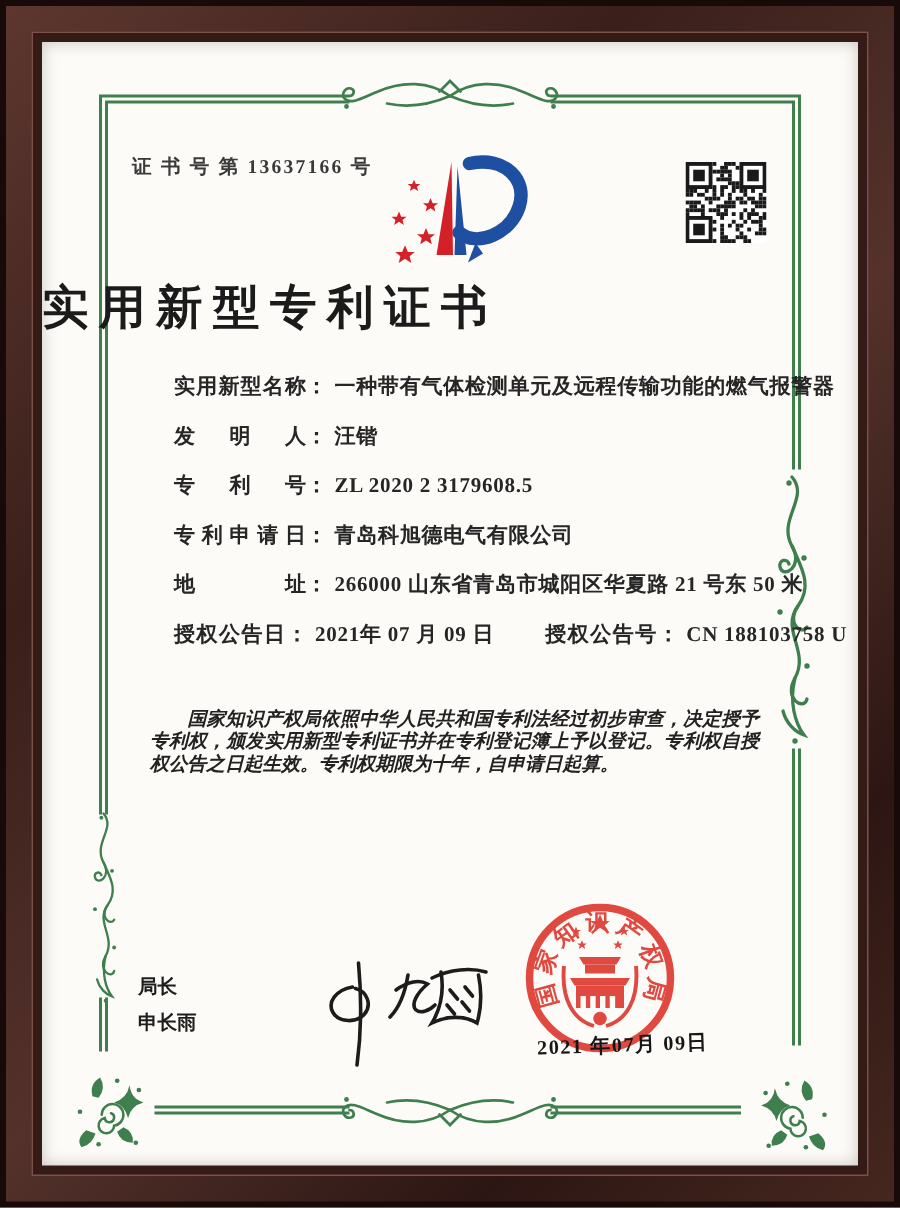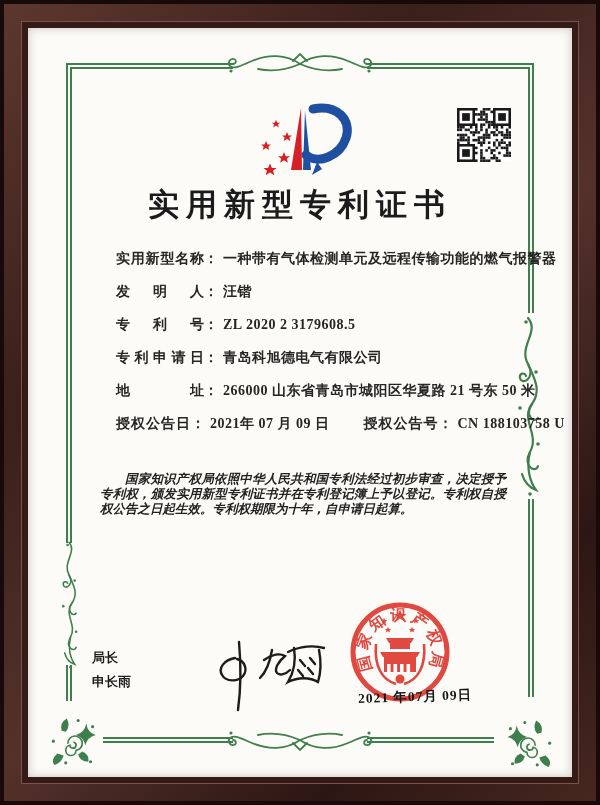--- a/index.html
+++ b/index.html
@@ -15,21 +15,21 @@
   
   .gborder{position:absolute;left:38px;top:35px;width:468px;height:680px;
       border:6px double #3f7e4d;box-sizing:border-box;}
   .patch{position:absolute;background:#fcfbf8;}
   .orn{position:absolute;}
   
   .cert-no{position:absolute;left:60px;top:74px;font-size:13px;font-weight:600;
       letter-spacing:1.5px;color:#3a3a3a;}
   .logo{position:absolute;left:227px;top:72px;}
   .qr{position:absolute;left:429px;top:80px;width:54px;height:54px;background:#fff;}
-  .title{position:absolute;left:0;top:156px;width:100%;text-align:center;
+  .title{position:absolute;left:0;top:156px;width:100%;
       font-size:31px;font-weight:700;letter-spacing:7px;color:#1b1b1b;}
   
   .fields{position:absolute;left:88px;top:221px;width:412px;font-size:14px;
       font-weight:700;color:#262626;}
   .frow{height:33px;line-height:20px;white-space:nowrap;}
   .flabel{display:inline-block;width:88px;text-align:justify;text-align-last:justify;
       vertical-align:top;}
   .fcolon{display:inline-block;vertical-align:top;}
   .fvalue{display:inline-block;margin-left:5px;vertical-align:top;letter-spacing:.5px;}
   .grant2{margin-left:34px;}
@@ -112,20 +112,21 @@
         <circle cx="48" cy="20" r="1.5" fill="#3f7e4d" stroke="none"></circle>
         <circle cx="22" cy="55" r="1.5" fill="#3f7e4d" stroke="none"></circle>
         <circle cx="46" cy="54" r="1.5" fill="#3f7e4d" stroke="none"></circle>
         <circle cx="34" cy="14" r="1.5" fill="#3f7e4d" stroke="none"></circle>
       </g>
     </svg>
     <svg class="orn" style="left:470px;top:680px;transform:scaleX(-1)" width="62" height="62" viewBox="0 0 60 60">
       <use href="#rosette"></use>
     </svg>
 
+    <div class="cert-no">证 书 号 第 13637166 号</div>
 
     <svg class="logo" width="100" height="78" viewBox="0 0 100 78">
       <defs>
         <path id="star" d="M0,-1 L0.294,-0.309 1,-0.309 0.476,0.118 0.647,0.809 0,0.382 -0.647,0.809 -0.476,0.118 -1,-0.309 -0.294,-0.309 Z"></path>
       </defs>
       <path d="M58,9 C82,4 97,20 91,38 C85,56 63,65 51,55" stroke="#1f4fa0" stroke-width="9" fill="none" stroke-linecap="round"></path>
       <polygon points="62,62 57,75 67,69" fill="#1f4fa0"></polygon>
       <polygon points="46,8 36,70 47,70" fill="#d42128"></polygon>
       <polygon points="50,11 48,70 56,70" fill="#1f4fa0"></polygon>
       <g fill="#d42128">

